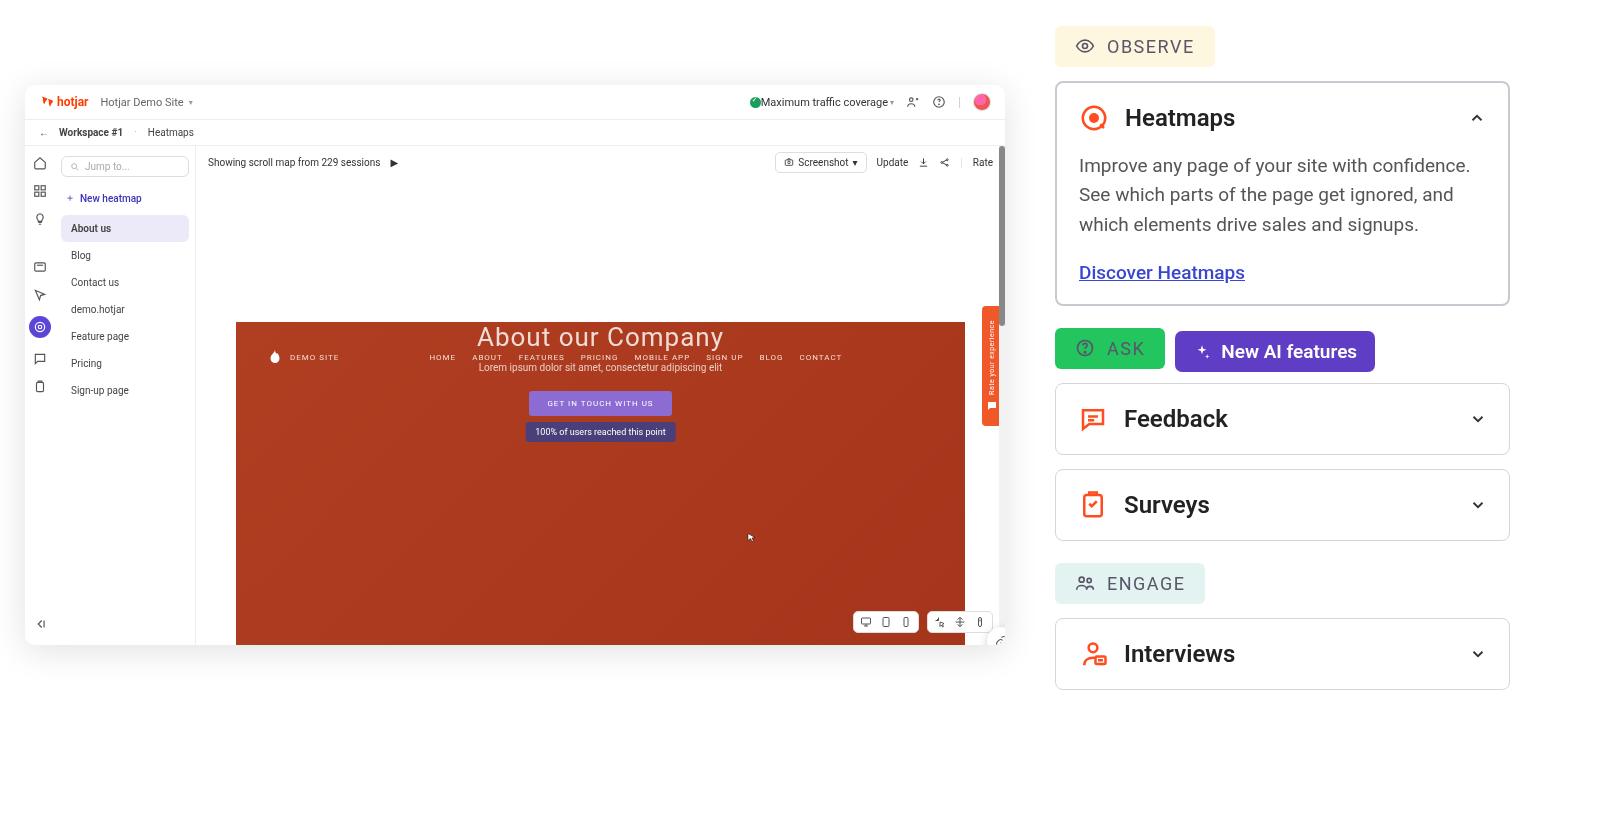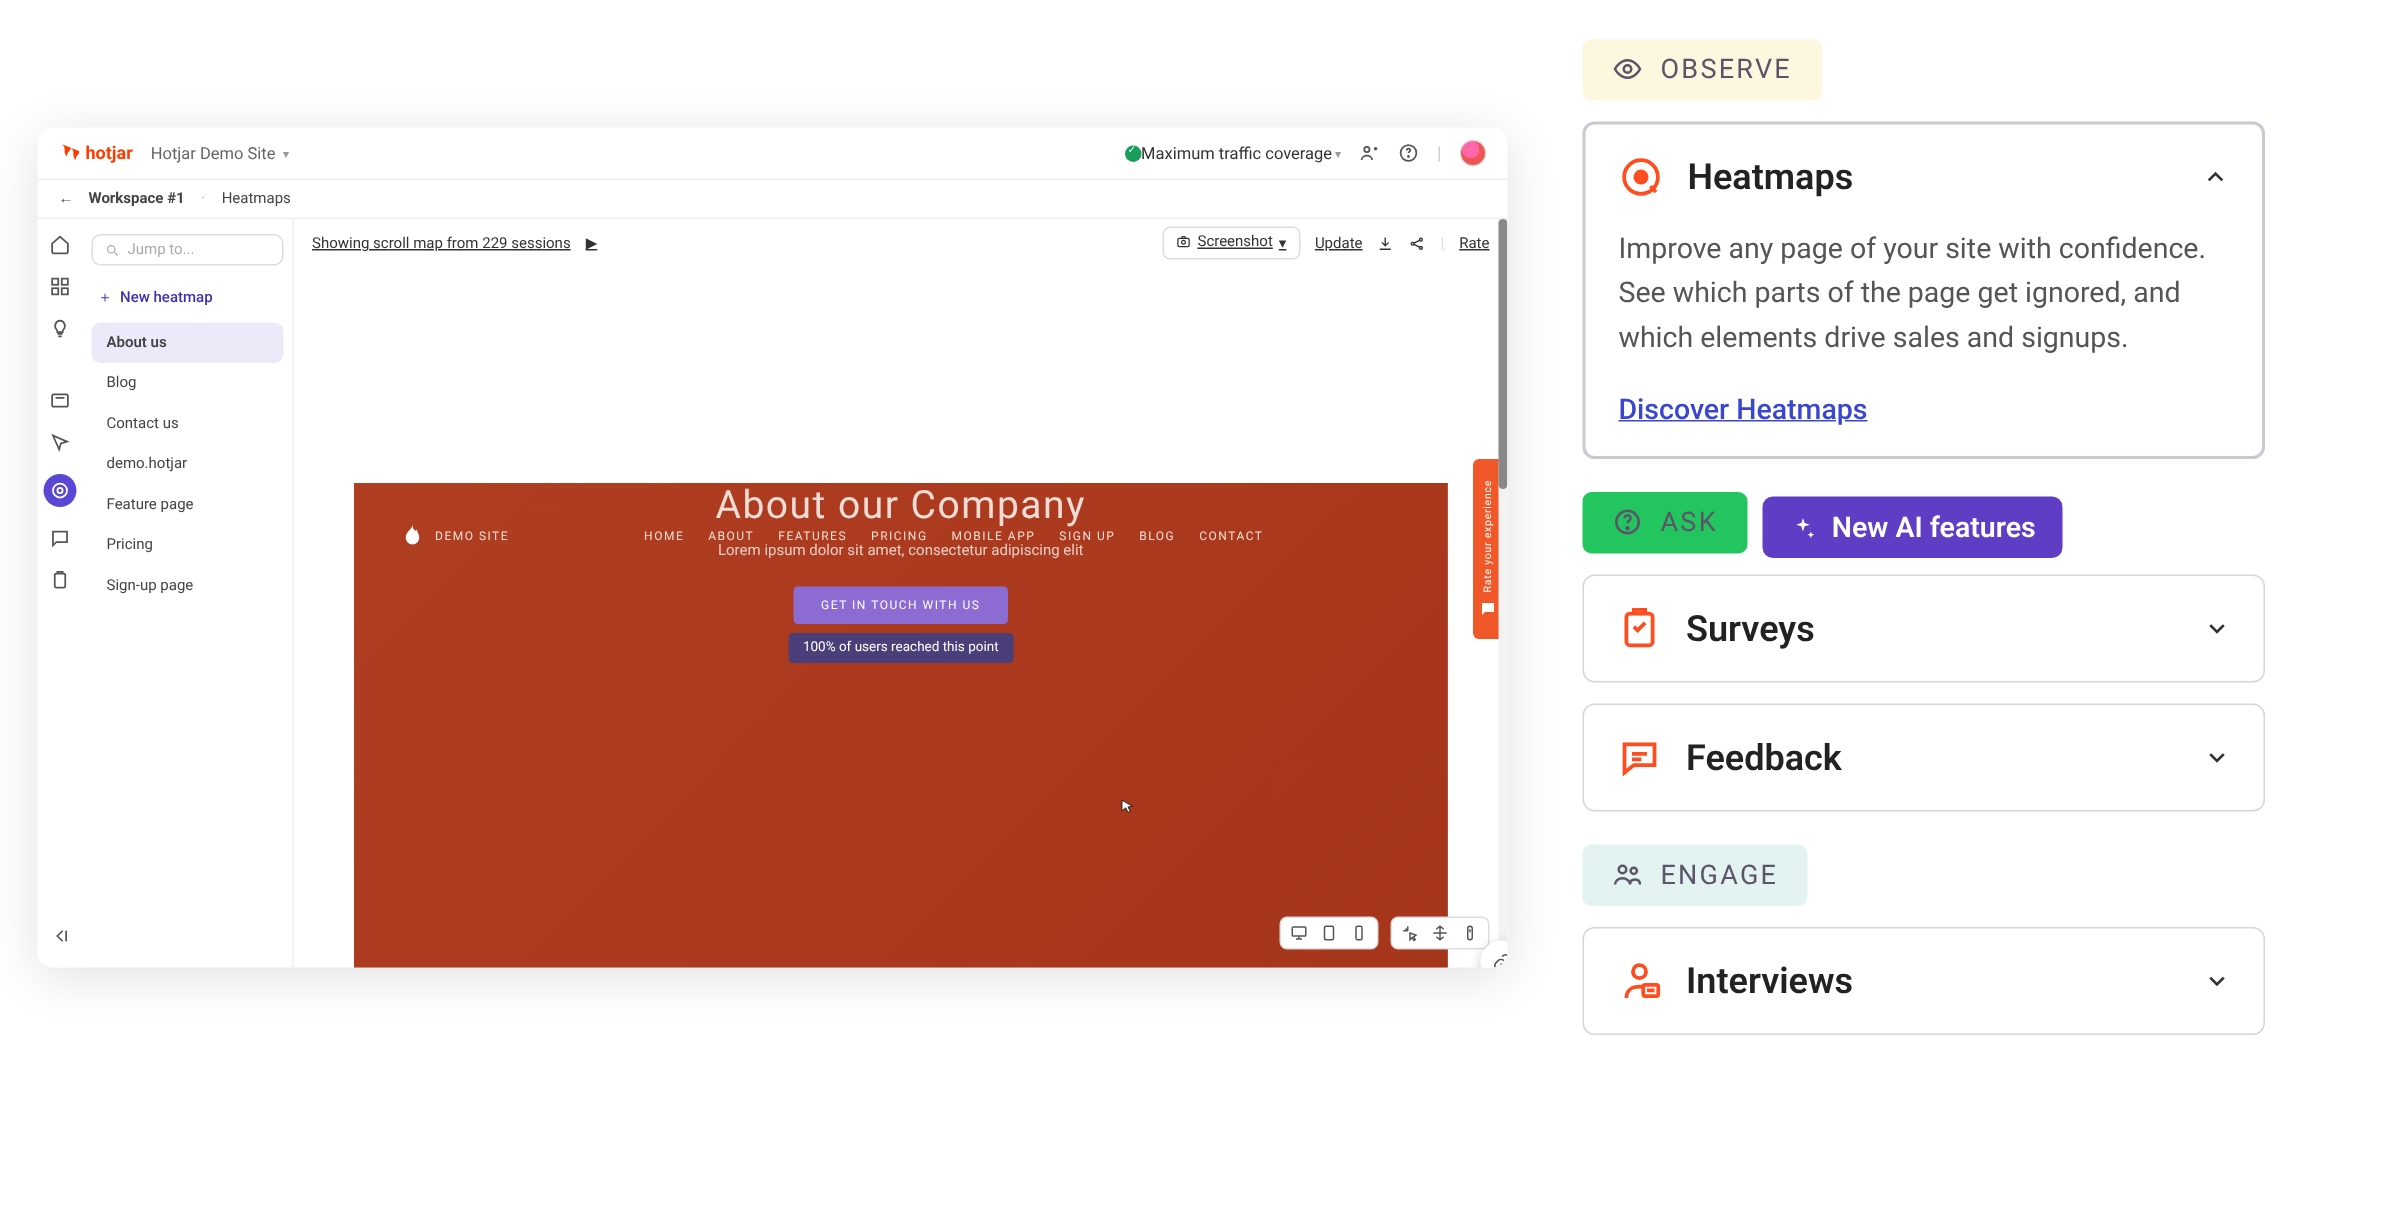--- a/index.html
+++ b/index.html
@@ -65,21 +65,21 @@
     display:flex; align-items:center; gap:5px;
     border:1px solid #ddd; border-radius:6px;
     padding:4px 8px; font-size:10px; color:#aaa;
   }
   .new-heatmap { display:flex; align-items:center; gap:5px; color:#3d32b5; font-size:10px; margin:14px 4px 10px; font-weight:500;}
   .list-item { font-size:10px; color:#444; padding:8px 10px; border-radius:6px; cursor:pointer;}
   .list-item.active { background:#eceaf8; font-weight:600;}
   .main-area { flex:1; border-left:1px solid #eee; position:relative; overflow:hidden;}
   .main-toolbar {
     height:32px; display:flex; align-items:center; padding:0 12px;
-    font-size:10px; color:#333; gap:10px;text-decoration:underline;
+    font-size:10px; color:#333; gap:10px;
   }
   .main-toolbar .spacer { flex:1;}
   .tb-btn { border:1px solid #ddd; border-radius:5px; padding:4px 8px; display:flex; gap:4px; font-size:10px; color:#333; background:#fff;}
   .tb-link { font-size:10px; color:#333;}
   .heatmap-canvas {
     position:absolute; left:40px; right:40px; top:36px; bottom:0;
   }
   .hm-hero {
     height: 330px; width:100%;
     background: #c13a23;
@@ -391,37 +391,37 @@
       <svg width="18" height="18" viewBox="0 0 24 24" fill="#fff">
           <path d="M12 3l1.5 4.5L18 9l-4.5 1.5L12 15l-1.5-4.5L6 9l4.5-1.5zM19 15l.8 2.2L22 18l-2.2.8L19 21l-.8-2.2L16 18l2.2-.8z"></path>
         </svg>
       <span>New AI features</span>
     </div>
   </div>
 
   <div class="accordion-card">
     <div class="card-header">
       <svg class="card-icon" viewBox="0 0 24 24" fill="none" stroke="#ff4d1f" stroke-width="2">
-          <rect x="5" y="4" width="14" height="17" rx="2"></rect>
-          <path d="M9 4V2h6v2M9 11l2 2 4-4"></path>
-        </svg>
-      <span class="card-title">Surveys</span>
+          <path d="M4 5h16v11H9l-5 4z"></path>
+          <path d="M8 10h8M8 13h5"></path>
+        </svg>
+      <span class="card-title">Feedback</span>
       <svg class="card-chev" width="18" height="18" viewBox="0 0 24 24" fill="none" stroke="currentColor" stroke-width="2.5">
           <path d="M6 9l6 6 6-6"></path>
         </svg>
     </div>
   </div>
 
   <div class="accordion-card">
     <div class="card-header">
       <svg class="card-icon" viewBox="0 0 24 24" fill="none" stroke="#ff4d1f" stroke-width="2">
-          <path d="M4 5h16v11H9l-5 4z"></path>
-          <path d="M8 10h8M8 13h5"></path>
-        </svg>
-      <span class="card-title">Feedback</span>
+          <rect x="5" y="4" width="14" height="17" rx="2"></rect>
+          <path d="M9 4V2h6v2M9 11l2 2 4-4"></path>
+        </svg>
+      <span class="card-title">Surveys</span>
       <svg class="card-chev" width="18" height="18" viewBox="0 0 24 24" fill="none" stroke="currentColor" stroke-width="2.5">
           <path d="M6 9l6 6 6-6"></path>
         </svg>
     </div>
   </div>
 
   <div class="section-tag engage">
     <svg viewBox="0 0 24 24" fill="none" stroke-width="2">
         <circle cx="8" cy="8" r="3"></circle>
         <circle cx="17" cy="9" r="2.5"></circle>

